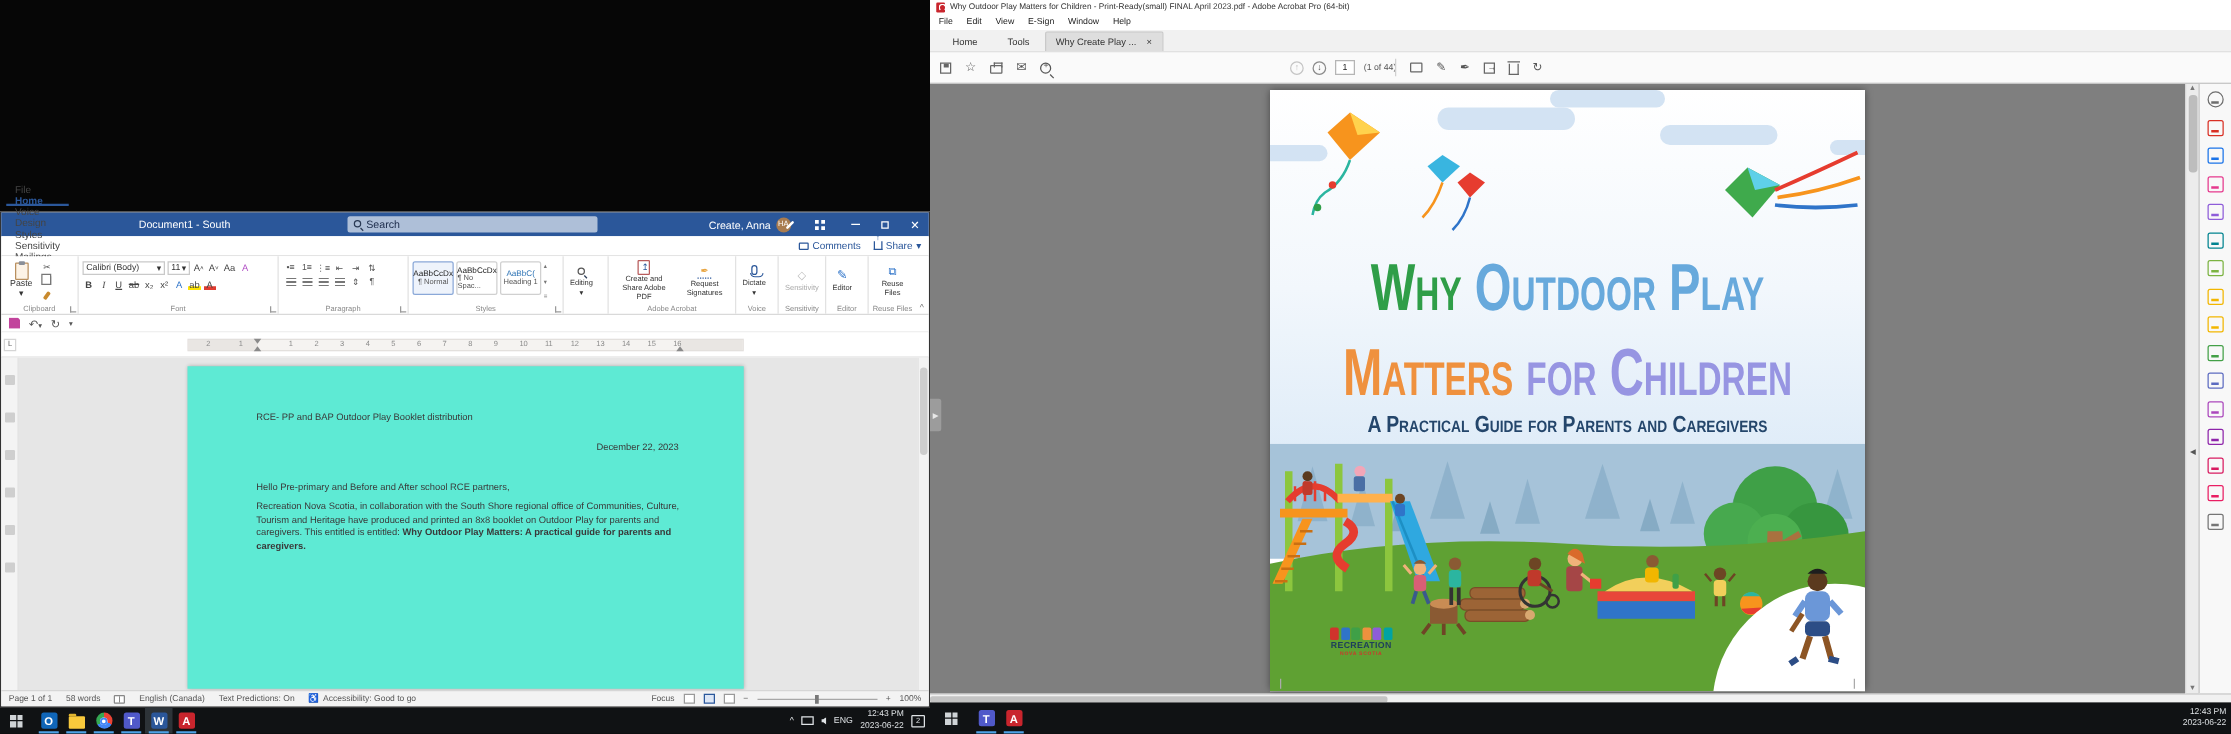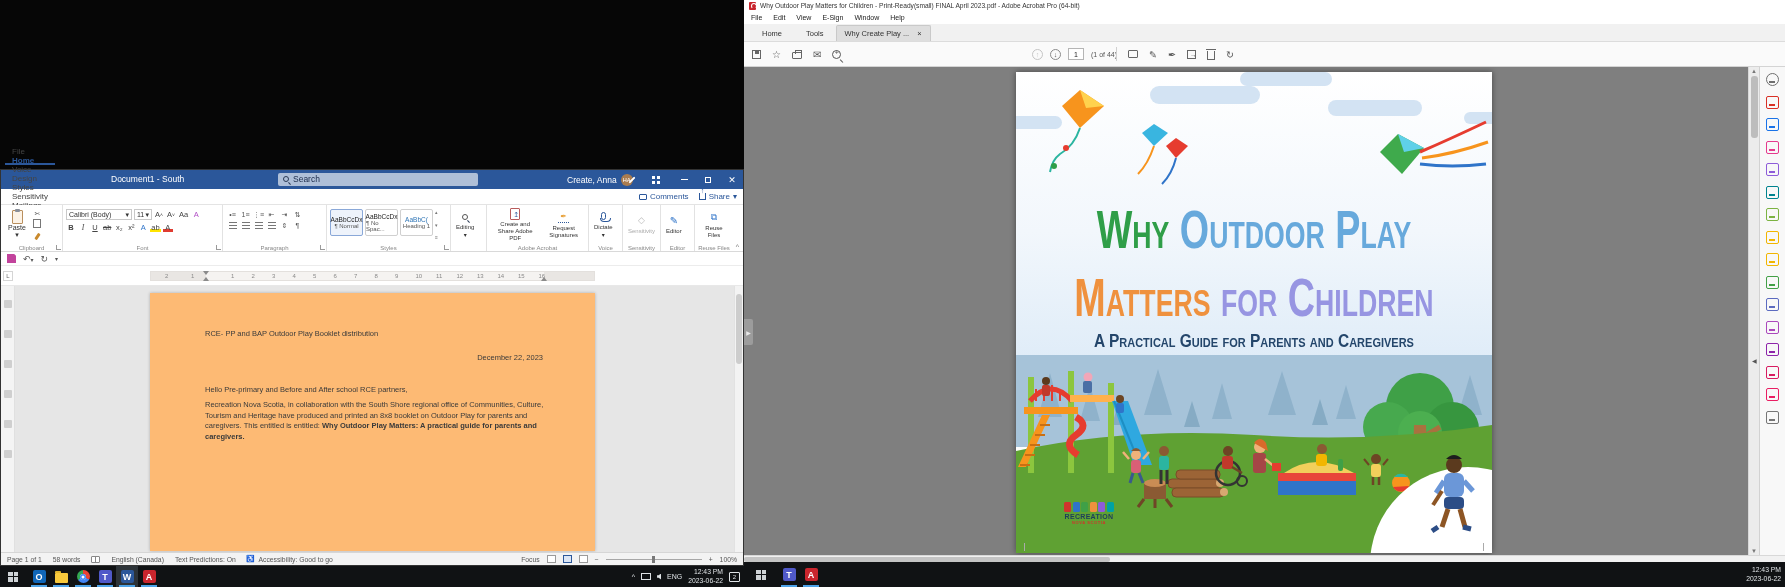--- a/index.html
+++ b/index.html
@@ -80,21 +80,21 @@
   .ruler-bar{position:absolute;left:149px;top:5px;width:445px;height:10px;background:#f5f3f1;border:1px solid #e3e0dd;}
   .ruler-margin{position:absolute;top:0;height:100%;background:#e9e6e3;}
   .rnum{position:absolute;top:1px;font-size:6px;color:#8a8a8a;}
   .tabsel{position:absolute;left:2px;top:5px;width:10px;height:10px;border:1px solid #d5d5d5;font-size:6px;color:#666;display:flex;align-items:center;justify-content:center;}
   .indent{position:absolute;width:0;height:0;border-left:3px solid transparent;border-right:3px solid transparent;}
 
   
   .w-doc{flex:1;background:#e6e6e6;position:relative;overflow:hidden;}
   .edge-strip{position:absolute;left:0;top:0;width:14px;height:100%;background:#f4f4f4;border-right:1px solid #e0e0e0;display:flex;flex-direction:column;align-items:center;gap:22px;padding-top:14px;}
   .edge-dot{width:8px;height:8px;background:#cfcfcf;border-radius:1px;}
-  .page{position:absolute;left:149px;top:7px;width:445px;height:258px;background:#fdba74;box-shadow:0 0 3px rgba(0,0,0,.25);}
+  .page{position:absolute;left:149px;top:7px;width:445px;height:258px;background:#5eead4;box-shadow:0 0 3px rgba(0,0,0,.25);}
   .doc-sub{position:absolute;left:55px;top:36px;font-size:7.5px;color:#3a3a3a;}
   .doc-date{position:absolute;right:52px;top:60px;font-size:7.5px;color:#3a3a3a;}
   .doc-greet{position:absolute;left:55px;top:92px;font-size:7.5px;color:#3a3a3a;}
   .doc-body{position:absolute;left:55px;top:107px;width:345px;font-size:7.5px;line-height:10.5px;color:#3a3a3a;}
   .w-scroll{position:absolute;right:0;top:0;width:9px;height:100%;background:#f3f3f3;border-left:1px solid #e2e2e2;}
   .w-thumb{position:absolute;right:1px;top:8px;width:6px;height:70px;background:#cdcdcd;border-radius:3px;}
 
   
   .w-status{height:13px;background:#f3f3f3;border-top:1px solid #d6d6d6;display:flex;align-items:center;font-size:6.8px;color:#555;padding:0 6px;gap:11px;position:relative;}
   .w-status .right{position:absolute;right:6px;display:flex;align-items:center;gap:7px;}

